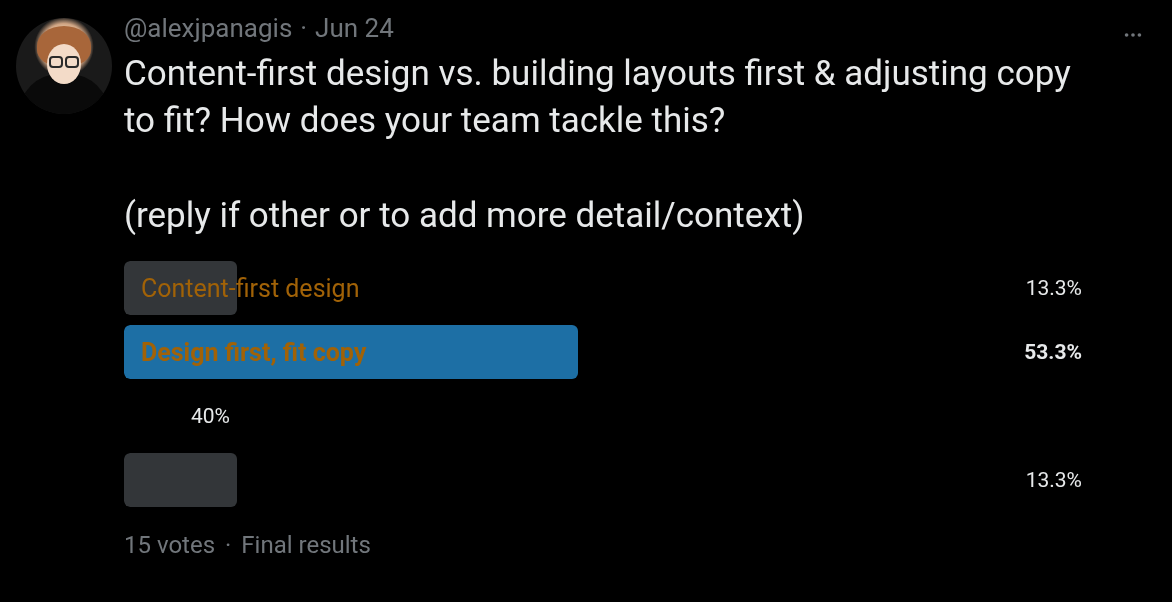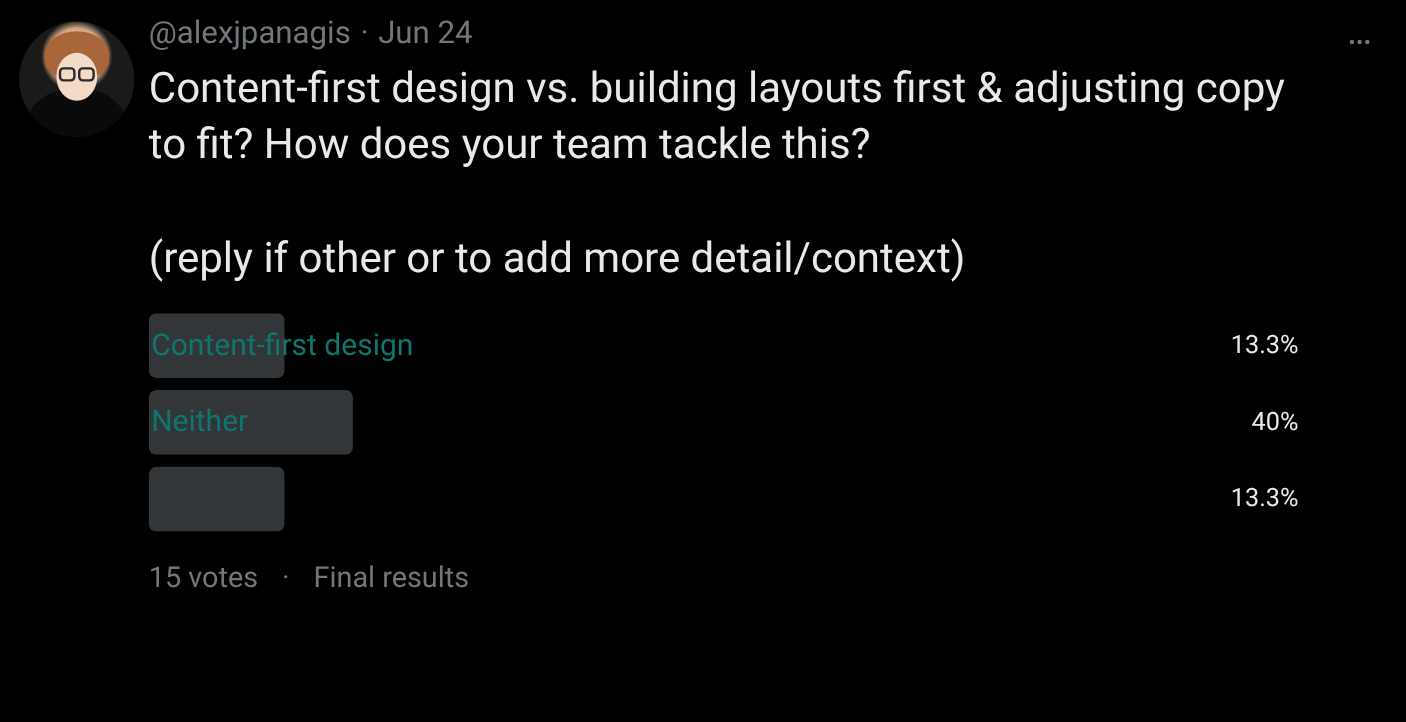--- a/index.html
+++ b/index.html
@@ -52,25 +52,25 @@
     .more-icon { color:#71767b; width:30px; height:30px; display:flex; align-items:center; justify-content:center; border-radius:50%; font-size:22px; letter-spacing:2px; line-height:1; cursor:pointer; }
     .header-row { display:flex; align-items:baseline; gap:8px; flex-wrap:wrap; font-size:26px; line-height:1.3; margin-bottom:4px; }
     .display-name { font-weight:700; color:#e7e9ea; }
     .handle, .dot, .date { color:#71767b; font-weight:400; }
     .tweet-text { font-size:35px; line-height:1.35; color:#e7e9ea; white-space:pre-wrap; margin-bottom:22px; }
     .poll { display:flex; flex-direction:column; gap:10px; }
     .poll-row { display:flex; align-items:center; height:54px; position:relative; }
     .poll-bar-track { position:relative; flex:1 1 auto; height:54px; border-radius:6px; overflow:hidden; }
     .poll-bar-fill { position:absolute; top:0; left:0; height:100%; border-radius:6px; background:#333639; }
     .poll-bar-fill.winner { background:#1d6fa5; }
-    .poll-label { position:absolute; left:2px; top:50%; transform:translateY(-50%); font-size:25px; color:#0f766e; z-index:2; }
+    .poll-label { position:absolute; left:17px; top:50%; transform:translateY(-50%); font-size:25px; color:#a16207; z-index:2; }
     .poll-label.winner { font-weight:700; }
     .poll-pct { flex:0 0 auto; width:110px; text-align:right; font-size:21px; color:#e7e9ea; padding-right:4px; }
     .poll-pct.winner { font-weight:700; }
-    .poll-footer { margin-top:14px; color:#71767b; font-size:24px; display:flex; gap:20px; align-items:center; }
+    .poll-footer { margin-top:14px; color:#71767b; font-size:24px; display:flex; gap:10px; align-items:center; }
   </style>
 </head>
 <body>
 
 <div class="tweet">
   <div class="avatar-col">
     <div class="avatar">
       <span class="glasses">
           <span></span>
           <span></span>
@@ -92,26 +92,29 @@
 
     <div class="poll">
       <div class="poll-row">
         <div class="poll-bar-track">
           <div class="poll-bar-fill" style="width: 13.3%;"></div>
           <span class="poll-label">Content-first design</span>
         </div>
         <span class="poll-pct">13.3%</span>
       </div>
 
+      <div class="poll-row">
+        <div class="poll-bar-track">
+          <div class="poll-bar-fill winner" style="width: 53.3%;"></div>
+          <span class="poll-label winner">Design first, fit copy</span>
+        </div>
+        <span class="poll-pct winner">53.3%</span>
+      </div>
 
       <div class="poll-row">
-        <div class="poll-bar-track">
-          <div class="poll-bar-fill" style="width: 20%;"></div>
-          <span class="poll-label">Neither</span>
-        </div>
         <span class="poll-pct">40%</span>
       </div>
 
       <div class="poll-row">
         <div class="poll-bar-track">
           <div class="poll-bar-fill" style="width: 13.3%;"></div>
         </div>
         <span class="poll-pct">13.3%</span>
       </div>
 

